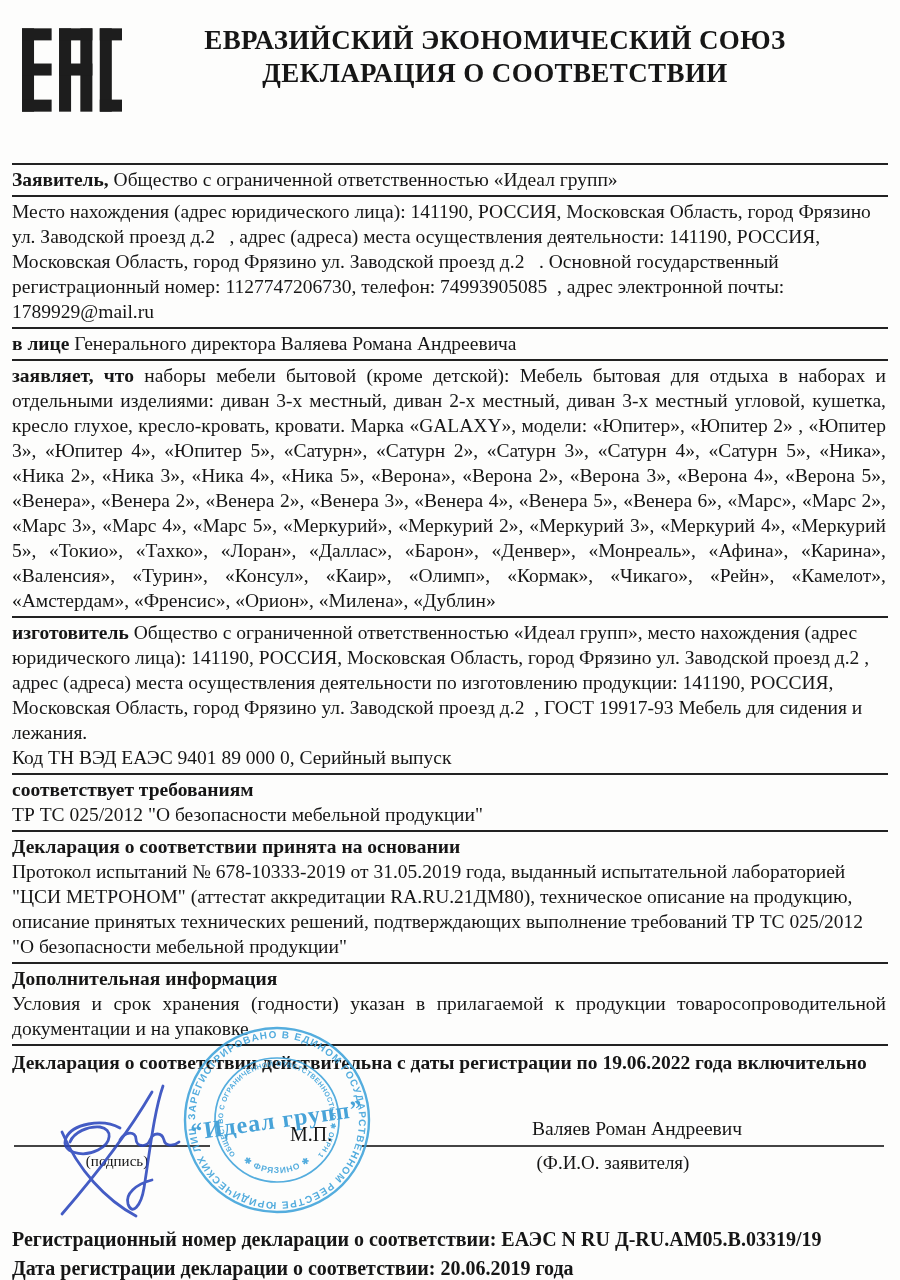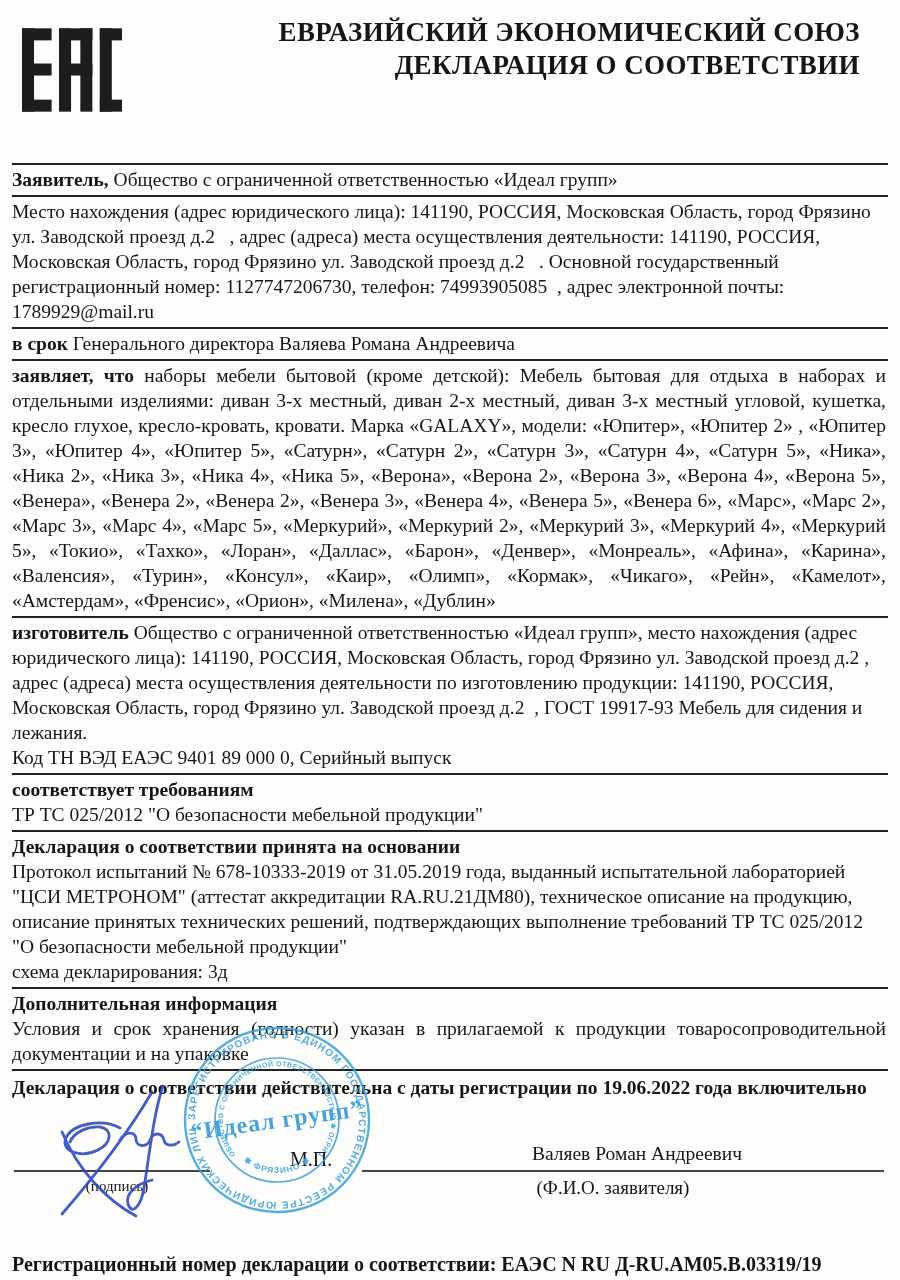--- a/index.html
+++ b/index.html
@@ -3,21 +3,21 @@
 <meta charset="utf-8">
 <style>
   html,body{margin:0;padding:0;background:#d9d9d9;}
   .page{
     width:900px;height:1280px;margin:0 auto;background:#fdfdfc;position:relative;
     font-family:"Liberation Serif", serif;color:#161616;overflow:hidden;
   }
   
   .eac-logo{position:absolute;left:22px;top:26px;}
   .titles{
-    margin:16px 40px 0 130px;text-align:right;
+    margin:0 40px 0 130px;padding-top:24px;text-align:center;
     font-weight:bold;font-size:27px;line-height:33px;letter-spacing:.4px;
   }
   
   .doc{position:absolute;left:12px;right:12px;top:163px;font-size:19.5px;line-height:25px;}
   .row{border-bottom:2px solid #222;padding:2px 2px 3px 0;}
   .row.first{border-top:2px solid #222;}
   .lbl{font-weight:bold;margin-top:13px;}
   .just{text-align:justify;}
   .heading{font-weight:bold;}
   
@@ -65,21 +65,21 @@
 
     <div class="row first">
       <span class="lbl">Заявитель,</span><span> Общество с ограниченной ответственностью «Идеал групп»</span>
     </div>
 
     <div class="row">
       <span>Место нахождения (адрес юридического лица): 141190, РОССИЯ, Московская Область, город Фрязино ул. Заводской проезд д.2&nbsp;&nbsp; , адрес (адреса) места осуществления деятельности: 141190, РОССИЯ, Московская Область, город Фрязино ул. Заводской проезд д.2&nbsp;&nbsp; . Основной государственный регистрационный номер: 1127747206730, телефон: 74993905085&nbsp; , адрес электронной почты: 1789929@mail.ru</span>
     </div>
 
     <div class="row">
-      <span class="lbl">в срок</span><span> Генерального директора Валяева Романа Андреевича</span>
+      <span class="lbl">в лице</span><span> Генерального директора Валяева Романа Андреевича</span>
     </div>
 
     <div class="row just">
       <span class="lbl">заявляет, что</span><span> наборы мебели бытовой (кроме детской): Мебель бытовая для отдыха в наборах и отдельными изделиями: диван 3-х местный, диван 2-х местный, диван 3-х местный угловой, кушетка, кресло глухое, кресло-кровать, кровати. Марка «GALAXY», модели: «Юпитер», «Юпитер 2» , «Юпитер 3», «Юпитер 4», «Юпитер 5», «Сатурн», «Сатурн 2», «Сатурн 3», «Сатурн 4», «Сатурн 5», «Ника», «Ника 2», «Ника 3», «Ника 4», «Ника 5», «Верона», «Верона 2», «Верона 3», «Верона 4», «Верона 5», «Венера», «Венера 2», «Венера 2», «Венера 3», «Венера 4», «Венера 5», «Венера 6», «Марс», «Марс 2», «Марс 3», «Марс 4», «Марс 5», «Меркурий», «Меркурий 2», «Меркурий 3», «Меркурий 4», «Меркурий 5», «Токио», «Тахко», «Лоран», «Даллас», «Барон», «Денвер», «Монреаль», «Афина», «Карина», «Валенсия», «Турин», «Консул», «Каир», «Олимп», «Кормак», «Чикаго», «Рейн», «Камелот», «Амстердам», «Френсис», «Орион», «Милена», «Дублин»</span>
     </div>
 
     <div class="row">
       <div>
         <span class="lbl">изготовитель</span><span> Общество с ограниченной ответственностью «Идеал групп», место нахождения (адрес юридического лица): 141190, РОССИЯ, Московская Область, город Фрязино ул. Заводской проезд д.2 , адрес (адреса) места осуществления деятельности по изготовлению продукции: 141190, РОССИЯ, Московская Область, город Фрязино ул. Заводской проезд д.2&nbsp; , ГОСТ 19917-93 Мебель для сидения и лежания.</span>
       </div>
@@ -87,21 +87,20 @@
     </div>
 
     <div class="row">
       <div class="heading">соответствует требованиям</div>
       <div>ТР ТС 025/2012 "О безопасности мебельной продукции"</div>
     </div>
 
     <div class="row">
       <div class="heading">Декларация о соответствии принята на основании</div>
       <div>Протокол испытаний № 678-10333-2019 от 31.05.2019 года, выданный испытательной лабораторией "ЦСИ МЕТРОНОМ" (аттестат аккредитации RA.RU.21ДМ80), техническое описание на продукцию, описание принятых технических решений, подтверждающих выполнение требований ТР ТС 025/2012 "О безопасности мебельной продукции"</div>
-      <div>схема декларирования: 3д</div>
     </div>
 
     <div class="row">
       <div class="heading">Дополнительная информация</div>
       <div class="just">Условия и срок хранения (годности) указан в прилагаемой к продукции товаросопроводительной документации и на упаковке</div>
     </div>
 
     <div class="sigsec">
       <div class="validity">Декларация о соответствии действительна с даты регистрации по 19.06.2022 года включительно</div>
       <div class="sigline left"></div>

